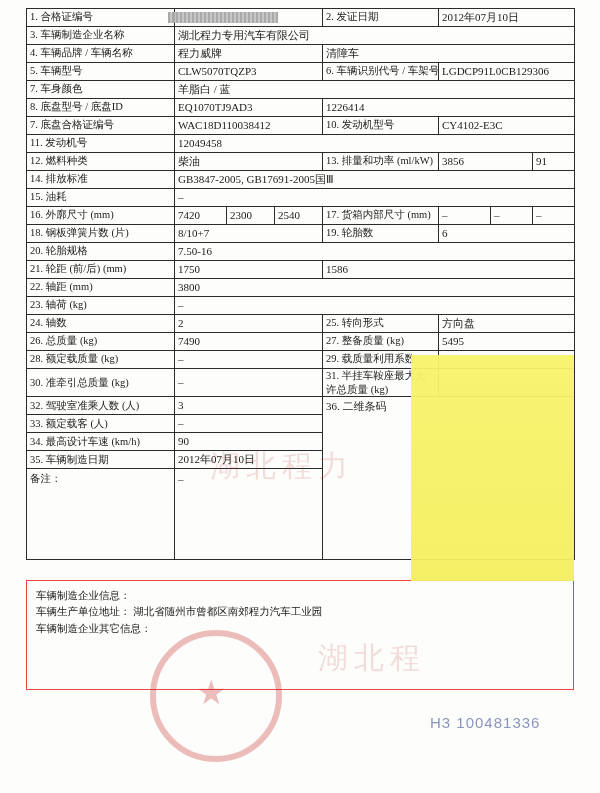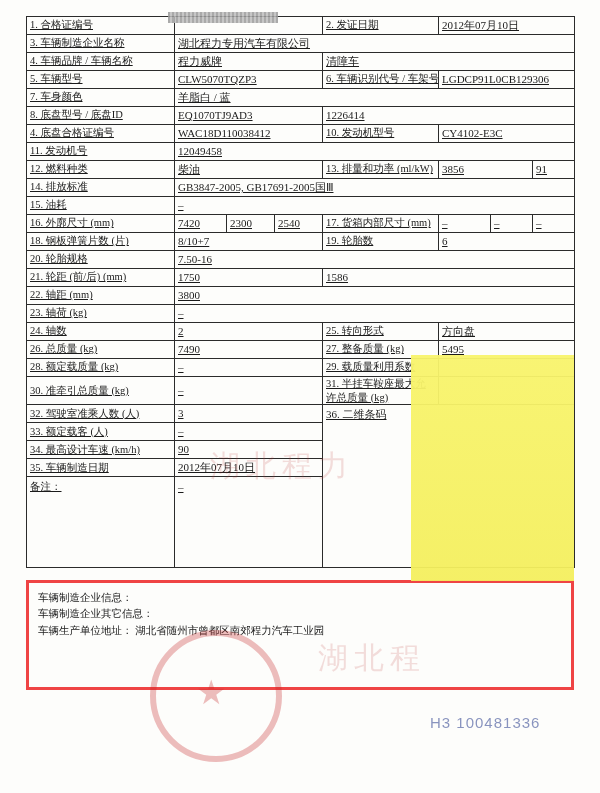--- a/index.html
+++ b/index.html
@@ -6,23 +6,22 @@
   body{
     width:600px;height:793px;
     background:#fdfdfb;
     font-family:"Liberation Serif", serif;
     color:#1b1b1b;
     position:relative;
     overflow:hidden;
   }
   .sheet{
     position:absolute;
-    left:26px;top:16px;
+    left:26px;top:8px;
     width:548px;
-    text-decoration:underline;
   }
   table.cert{
     border-collapse:collapse;
     table-layout:fixed;
     width:548px;
     font-size:10.5px;
   }
   table.cert td{
     border:1px solid #2b2b2b;
     height:17px;
@@ -32,21 +31,21 @@
     overflow:hidden;
     white-space:nowrap;
   }
   td.lbl{font-size:10.5px;}
   td.val{font-size:11px;}
   .tall{height:34px;}
   .notes{
     position:absolute;
     left:26px;top:580px;
     width:548px;height:110px;
-    border:3px solid #ef4444;
+    border:1px solid #ef4444;
     box-sizing:border-box;
     padding:7px 9px 0 9px;
     font-size:10.5px;
     line-height:1.55;
   }
   .notes div{white-space:nowrap;}
   
   .sticker{
     position:absolute;
     left:411px;top:355px;
@@ -145,21 +144,21 @@
       <td class="val" colspan="7">羊脂白 / 蓝</td>
     </tr>
 
     <tr>
       <td class="lbl">8. 底盘型号 / 底盘ID</td>
       <td class="val" colspan="3">EQ1070TJ9AD3</td>
       <td class="val" colspan="4">1226414</td>
     </tr>
 
     <tr>
-      <td class="lbl">4. 底盘合格证编号</td>
+      <td class="lbl">7. 底盘合格证编号</td>
       <td class="val" colspan="3">WAC18D110038412</td>
       <td class="lbl">10. 发动机型号</td>
       <td class="val" colspan="3">CY4102-E3C</td>
     </tr>
 
     <tr>
       <td class="lbl">11. 发动机号</td>
       <td class="val" colspan="7">12049458</td>
     </tr>
 
@@ -272,22 +271,22 @@
     <tr>
       <td class="lbl" colspan="1" style="height:86px;vertical-align:top;padding-top:4px;margin-left:17px;">备注：</td>
       <td class="val" colspan="3" style="height:86px;vertical-align:top;padding-top:4px;">–</td>
     </tr>
   </tbody>
     </table>
 </div>
 
 <div class="notes">
   <div>车辆制造企业信息：</div>
+  <div>车辆生产单位地址：  湖北省随州市曾都区南郊程力汽车工业园</div>
   <div>车辆制造企业其它信息：</div>
-  <div>车辆生产单位地址：  湖北省随州市曾都区南郊程力汽车工业园</div>
 </div>
 
 <div class="sticker"></div>
 <div class="redact"></div>
 <div class="seal"></div>
 <div class="seal-star">★</div>
 
 <div class="wm wm1">湖北程力</div>
 <div class="wm wm2">湖北程</div>
 <div class="bottomnum">H3 100481336</div>

